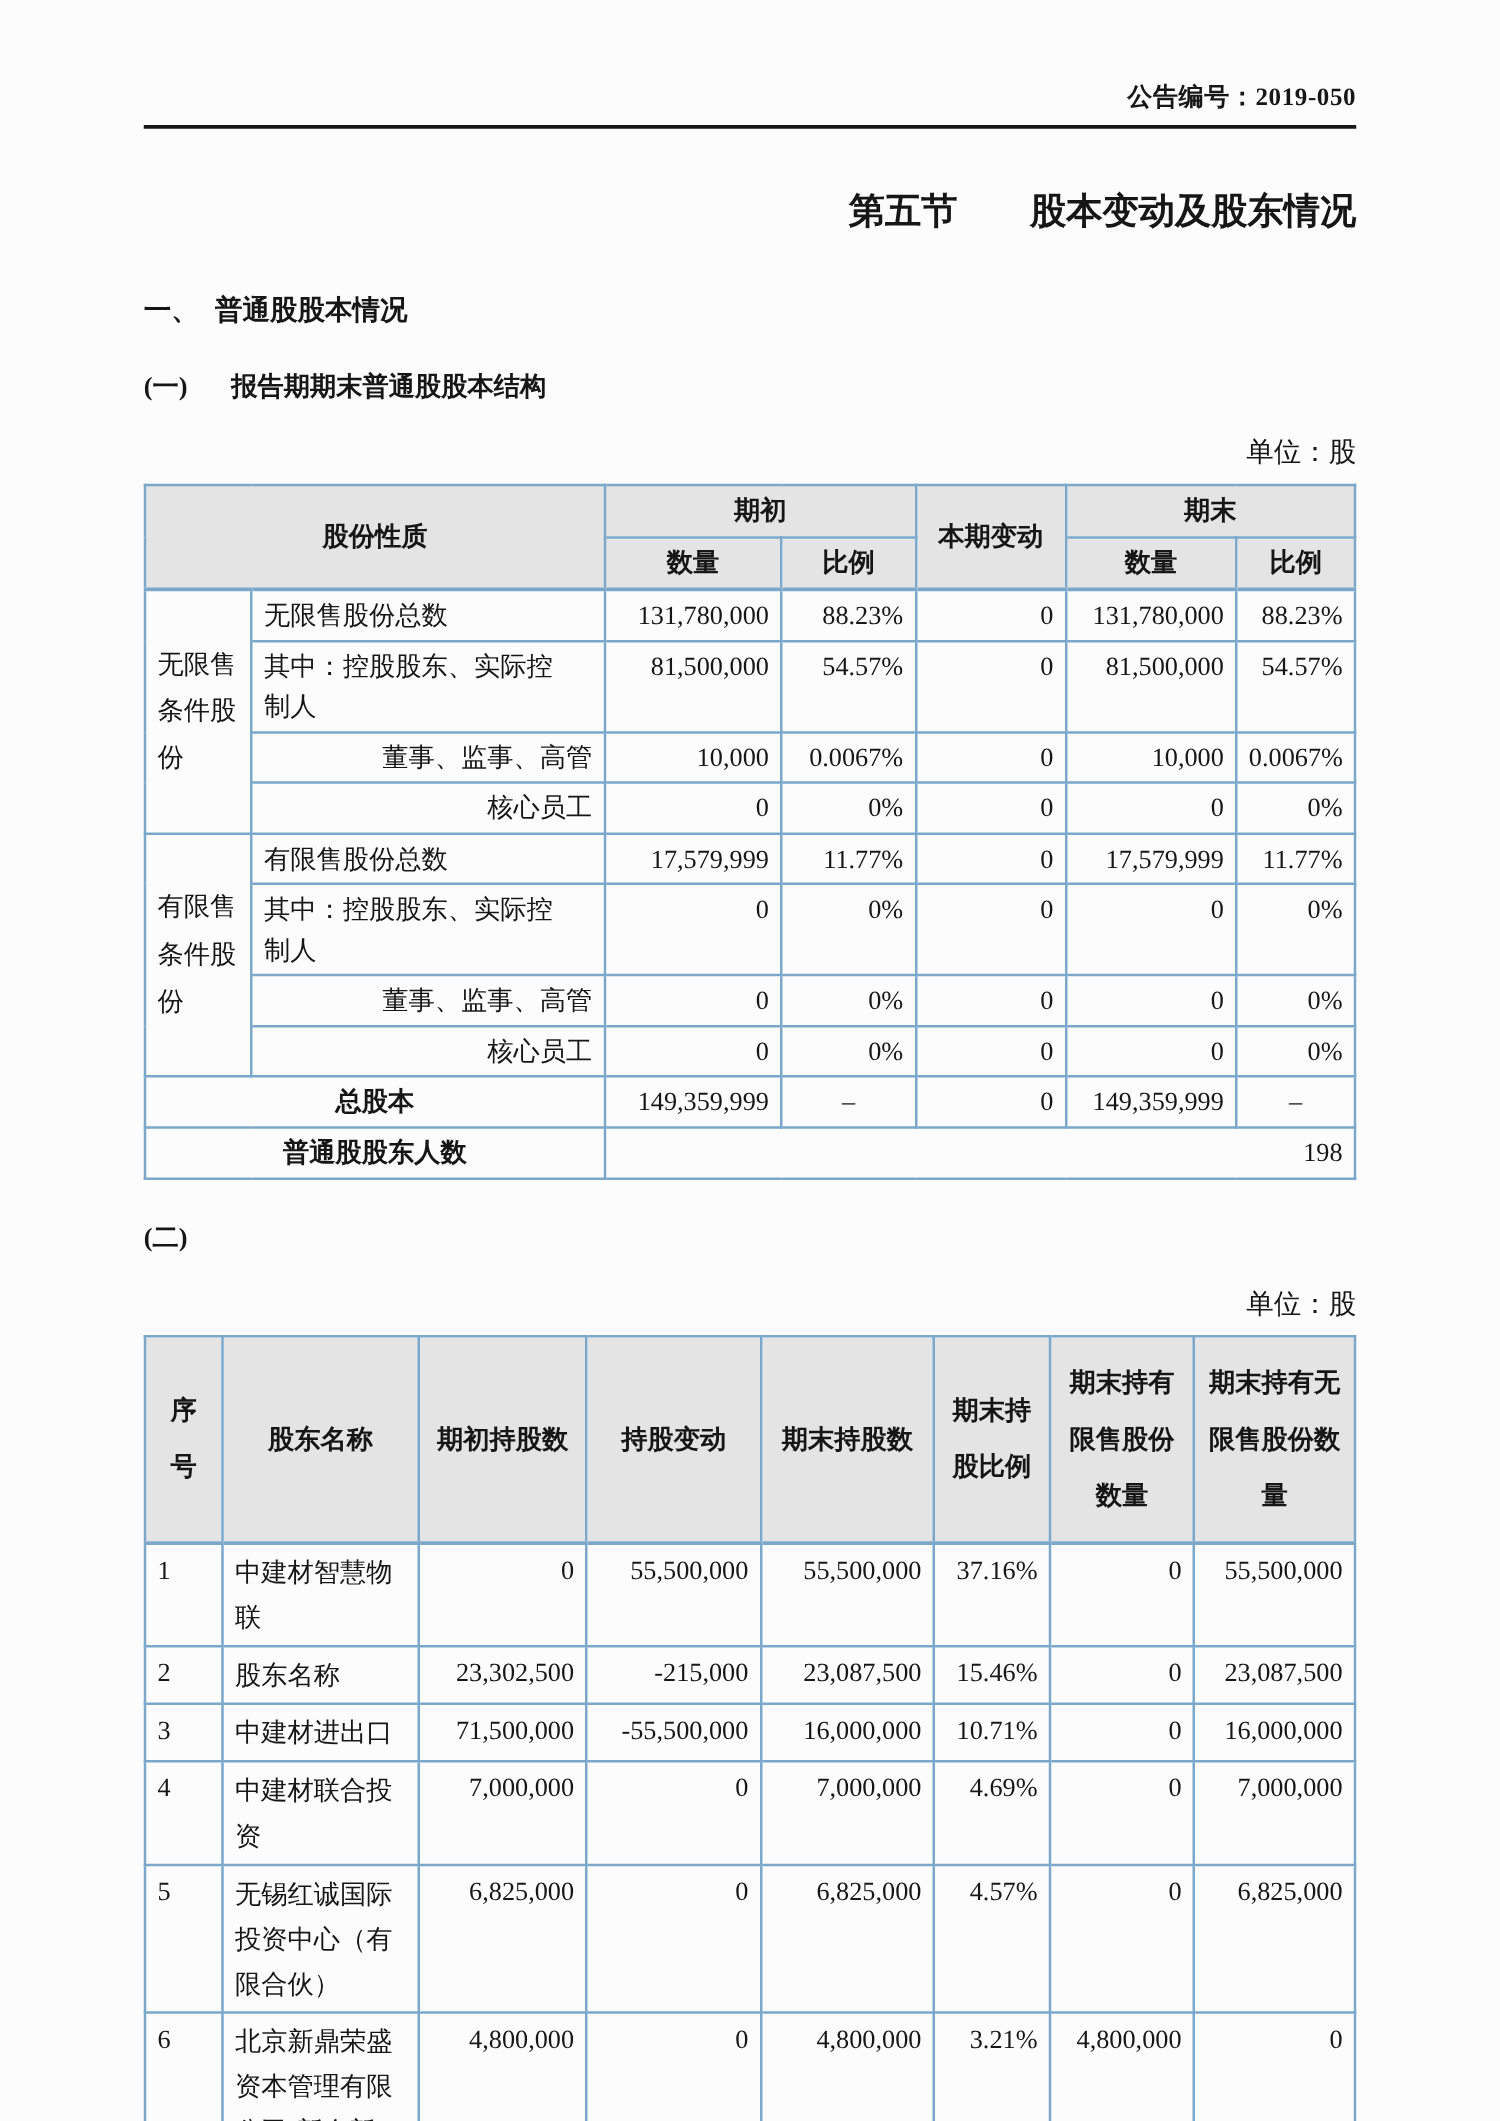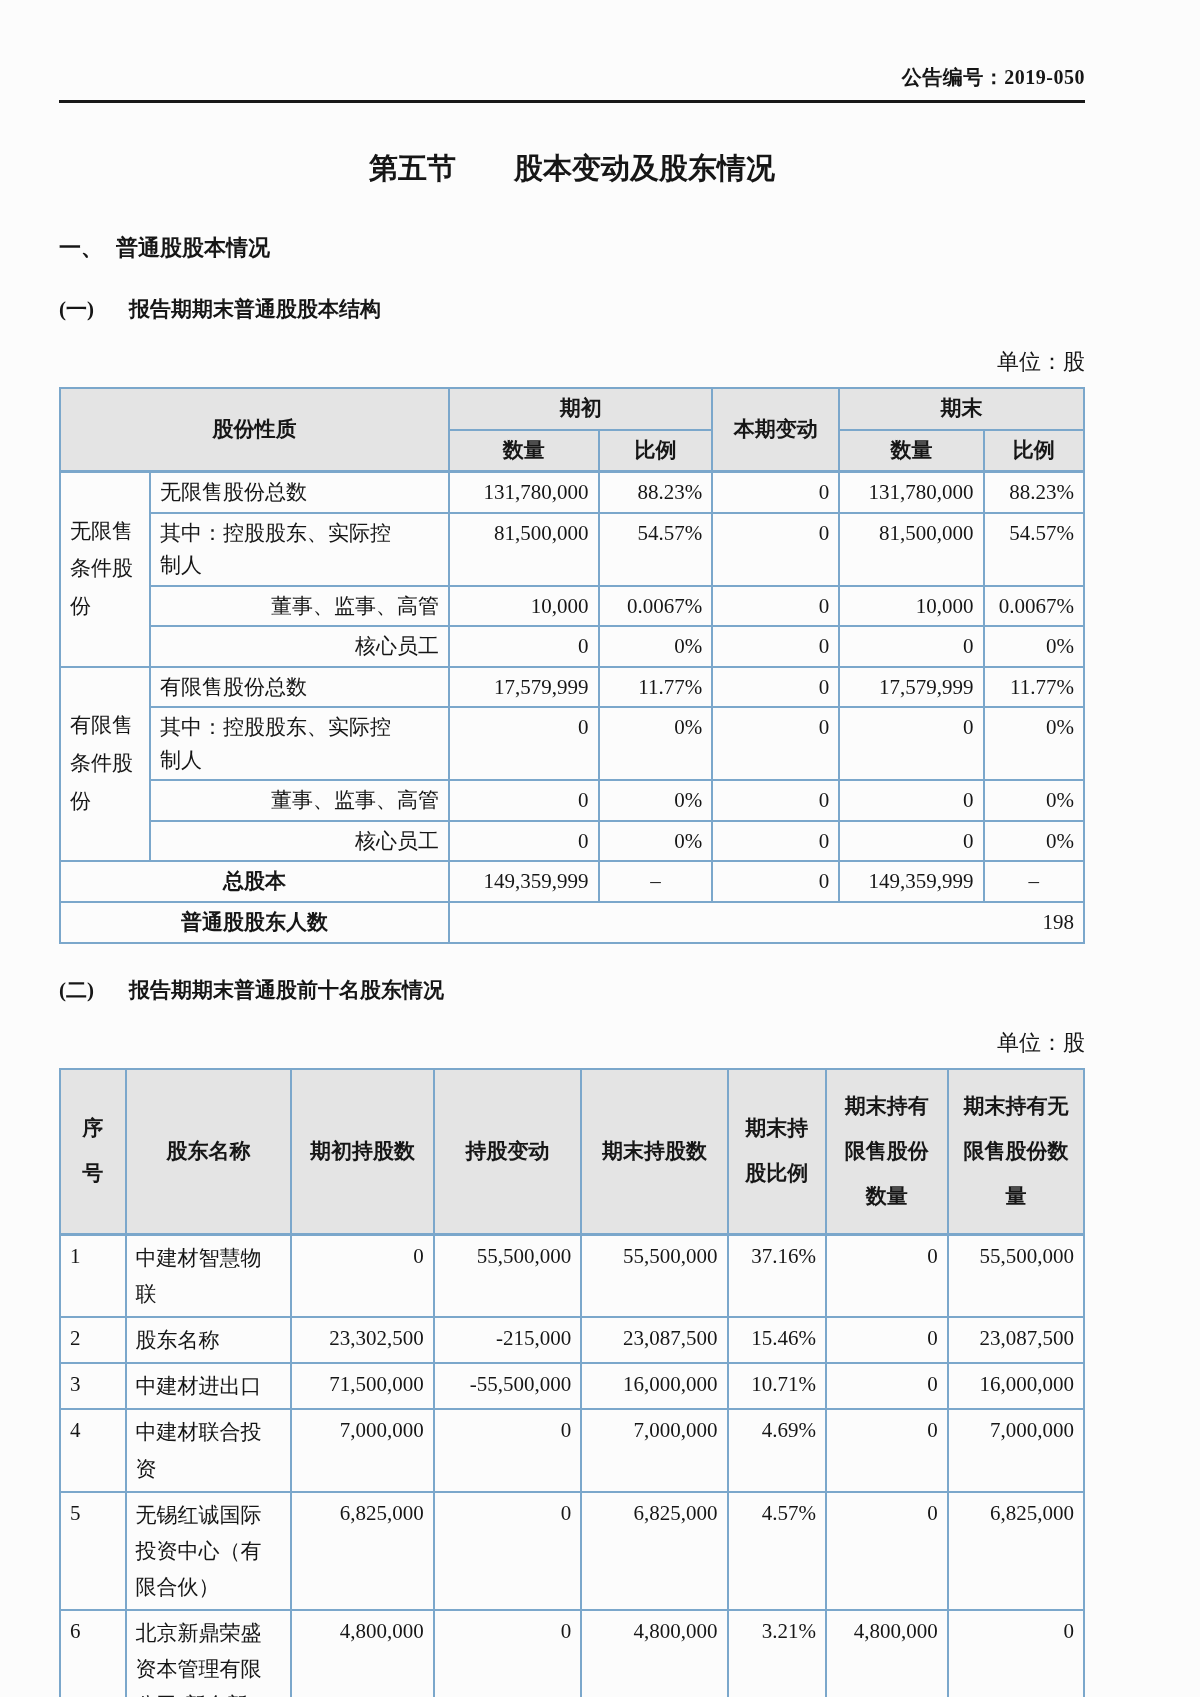--- a/index.html
+++ b/index.html
@@ -1,28 +1,28 @@
 <!DOCTYPE html>
 <html><head>
 <meta charset="utf-8">
 <style>
   html,body { margin:0; padding:0; background:#ffffff; }
   .page {
     position:relative; box-sizing:border-box;
     width:1200px; height:1697px;
-    padding:64px 115px 0 59px;
+    padding:64px 115px 0 115px;
     background:#fcfcfc;
     color:#161616;
     font-family:"Liberation Serif","DejaVu Serif",serif;
     font-size:21px;
     overflow:hidden;
   }
   .doc-number { text-align:right; font-weight:bold; font-size:20px; letter-spacing:.5px; margin-bottom:9px; }
   .top-rule { border:0; border-top:3px solid #181818; margin:0; }
-  .page-title { text-align:center; font-weight:bold; font-size:29px; margin:46px 0 0 0; }
+  .page-title { text-align:right; font-weight:bold; font-size:29px; margin:46px 0 0 0; }
   .sec-heading { font-weight:bold; font-size:22px; margin:44px 0 0 0; display:flex; }
   .sec-heading .sec-num { display:inline-block; min-width:57px; }
   .sub-heading { font-weight:bold; font-size:21px; margin:32px 0 0 0; display:flex; }
   .sub-heading .sec-num { display:inline-block; min-width:70px; }
   .unit-label { text-align:right; font-size:22px; margin:24px 0 10px 0; }
 
   table { width:100%; border-collapse:collapse; table-layout:fixed; }
   th, td {
     border:2px solid #7ba7cb;
     padding:3px 9px;
@@ -175,21 +175,20 @@
     </tr>
     <tr>
       <td colspan="2" class="holders-lbl">普通股股东人数</td>
       <td colspan="5" class="num">198</td>
     </tr>
   </tbody>
     </table>
 
   <div class="sub-heading">
     <span class="sec-num">(二)</span>
-    <span>报告期期末普通股前十名股东情况</span>
   </div>
 
   <div class="unit-label">单位：股</div>
 
   <table class="t2">
     <colgroup>
       <col style="width:6.4%">
         <col style="width:16.2%">
         <col style="width:13.9%">
         <col style="width:14.4%">

